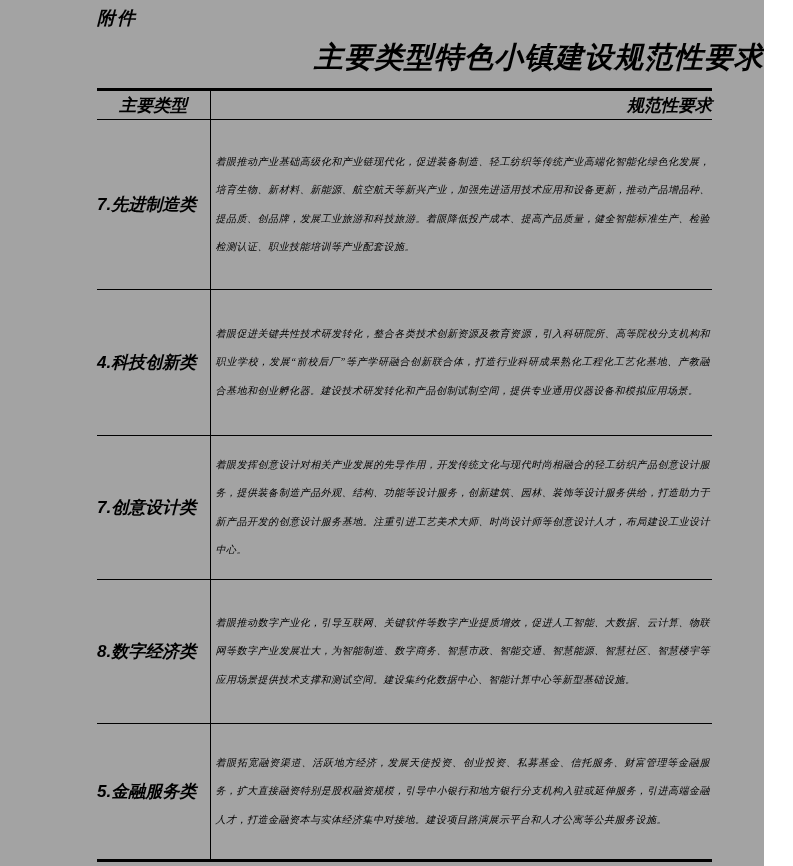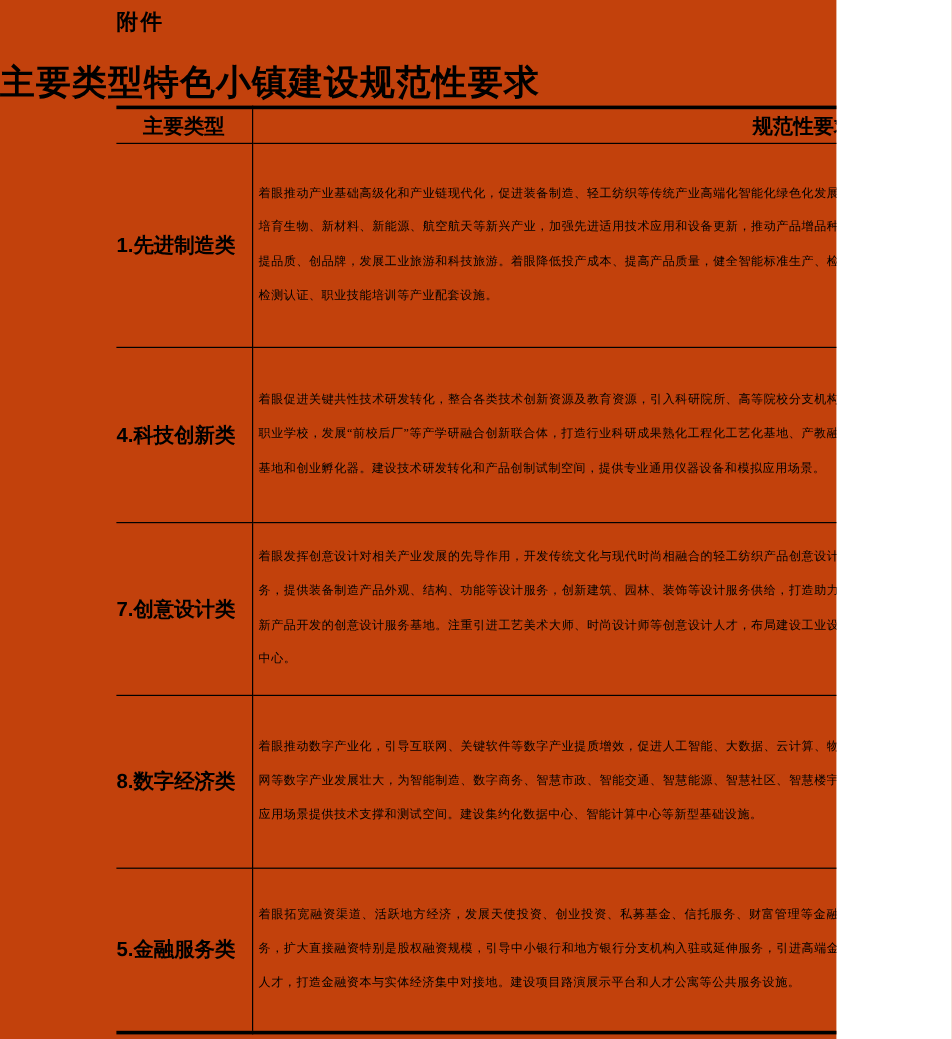--- a/index.html
+++ b/index.html
@@ -4,45 +4,45 @@
 <style>
   * { box-sizing: border-box; margin: 0; padding: 0; }
   html, body {
     width: 793px;
     background: #ffffff;
     color: #000000;
     font-family: "Liberation Serif", "DejaVu Serif", serif;
   }
   .page {
     position: relative;
-    width: 697px;
+    width: 764px;
     height: 866px;
-    background: #c2410c;
+    background: #a3a3a3;
     overflow: hidden;
+    font-style: italic;
   }
   .attachment {
     position: absolute;
     left: 97px;
     top: 6px;
     font-family: "Liberation Sans", "DejaVu Sans", sans-serif;
     font-size: 18px;
     font-weight: 600;
     letter-spacing: 2px;
   }
   .title {
     position: absolute;
     top: 38px;
     left: 0;
     width: 100%;
-    text-align: left;
+    text-align: right;
     font-size: 29px;
     font-weight: bold;
     letter-spacing: 1px;
     font-family: "Liberation Serif", "DejaVu Serif", serif;
-    margin-top: 11px;
   }
   table.main-table {
     position: absolute;
     left: 97px;
     top: 88px;
     width: 615px;
     border-collapse: collapse;
     table-layout: fixed;
     border-top: 3px solid #000000;
     border-bottom: 3px solid #000000;
@@ -97,21 +97,21 @@
 
   <table class="main-table">
     <thead>
       <tr class="header-row">
         <th class="col-type">主要类型</th>
         <th class="col-req">规范性要求</th>
       </tr>
     </thead>
     <tbody>
       <tr class="row-1">
-        <td class="type-cell">1.先进制造类</td>
+        <td class="type-cell">7.先进制造类</td>
         <td class="req-cell">着眼推动产业基础高级化和产业链现代化，促进装备制造、轻工纺织等传统产业高端化智能化绿色化发展，培育生物、新材料、新能源、航空航天等新兴产业，加强先进适用技术应用和设备更新，推动产品增品种、提品质、创品牌，发展工业旅游和科技旅游。着眼降低投产成本、提高产品质量，健全智能标准生产、检验检测认证、职业技能培训等产业配套设施。</td>
       </tr>
       <tr class="row-2">
         <td class="type-cell">4.科技创新类</td>
         <td class="req-cell">着眼促进关键共性技术研发转化，整合各类技术创新资源及教育资源，引入科研院所、高等院校分支机构和职业学校，发展“前校后厂”等产学研融合创新联合体，打造行业科研成果熟化工程化工艺化基地、产教融合基地和创业孵化器。建设技术研发转化和产品创制试制空间，提供专业通用仪器设备和模拟应用场景。</td>
       </tr>
       <tr class="row-3">
         <td class="type-cell">7.创意设计类</td>
         <td class="req-cell">着眼发挥创意设计对相关产业发展的先导作用，开发传统文化与现代时尚相融合的轻工纺织产品创意设计服务，提供装备制造产品外观、结构、功能等设计服务，创新建筑、园林、装饰等设计服务供给，打造助力于新产品开发的创意设计服务基地。注重引进工艺美术大师、时尚设计师等创意设计人才，布局建设工业设计中心。</td>
       </tr>

